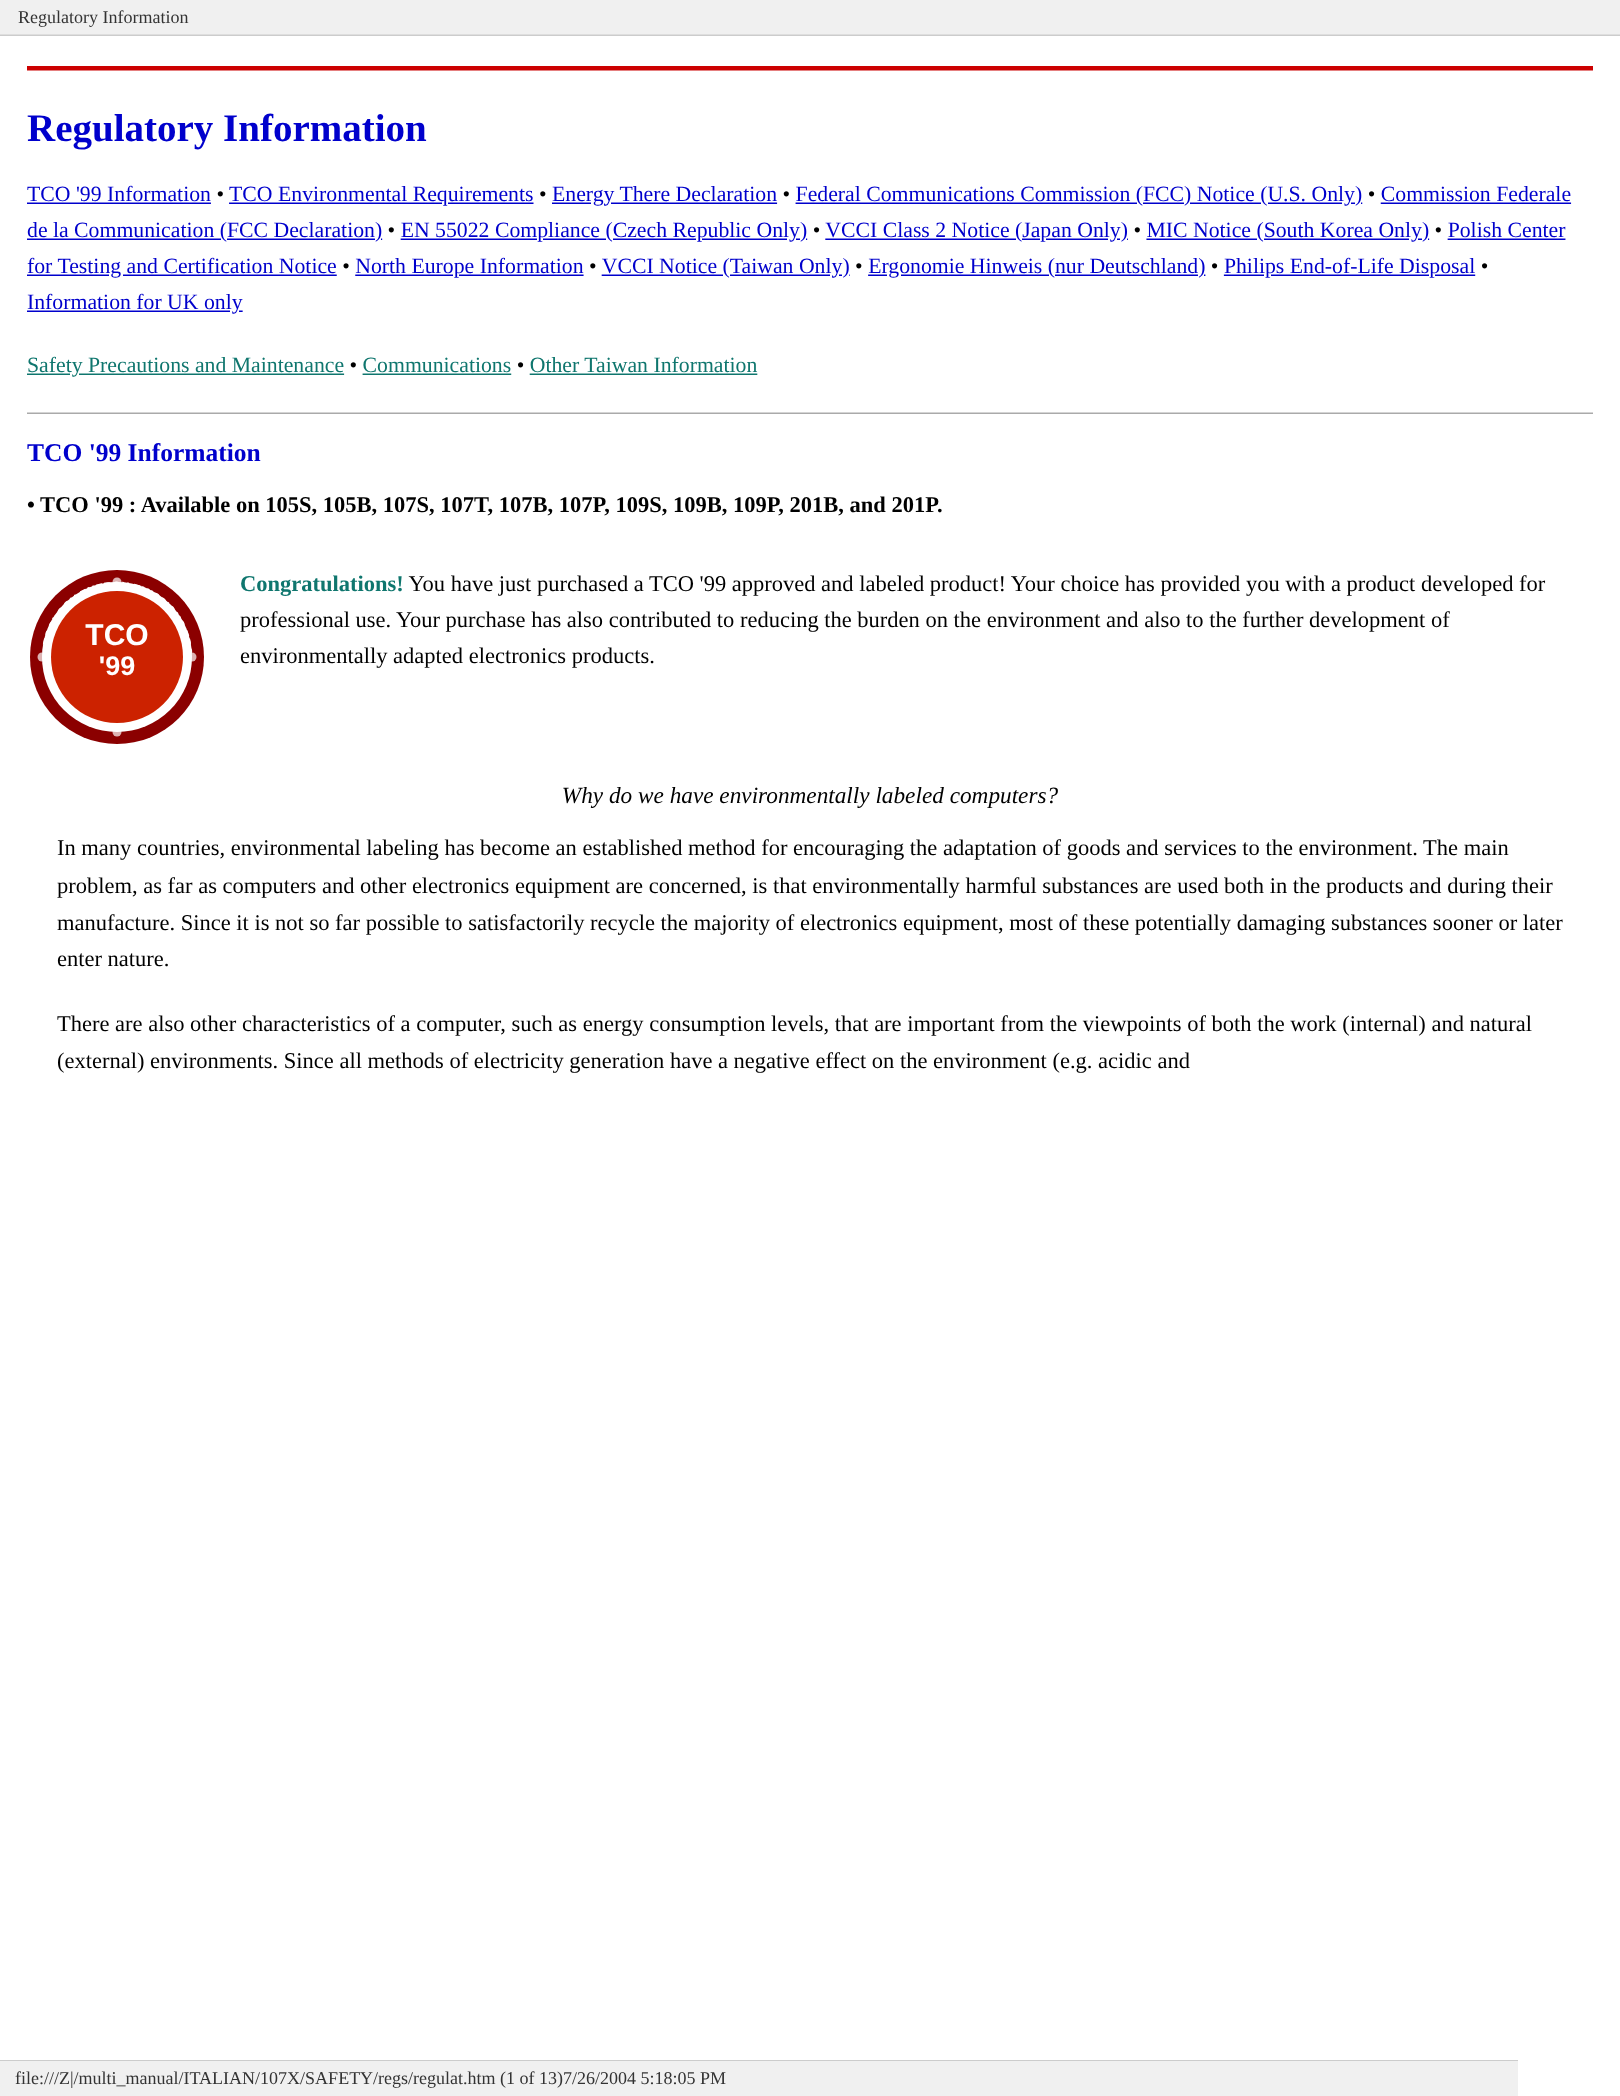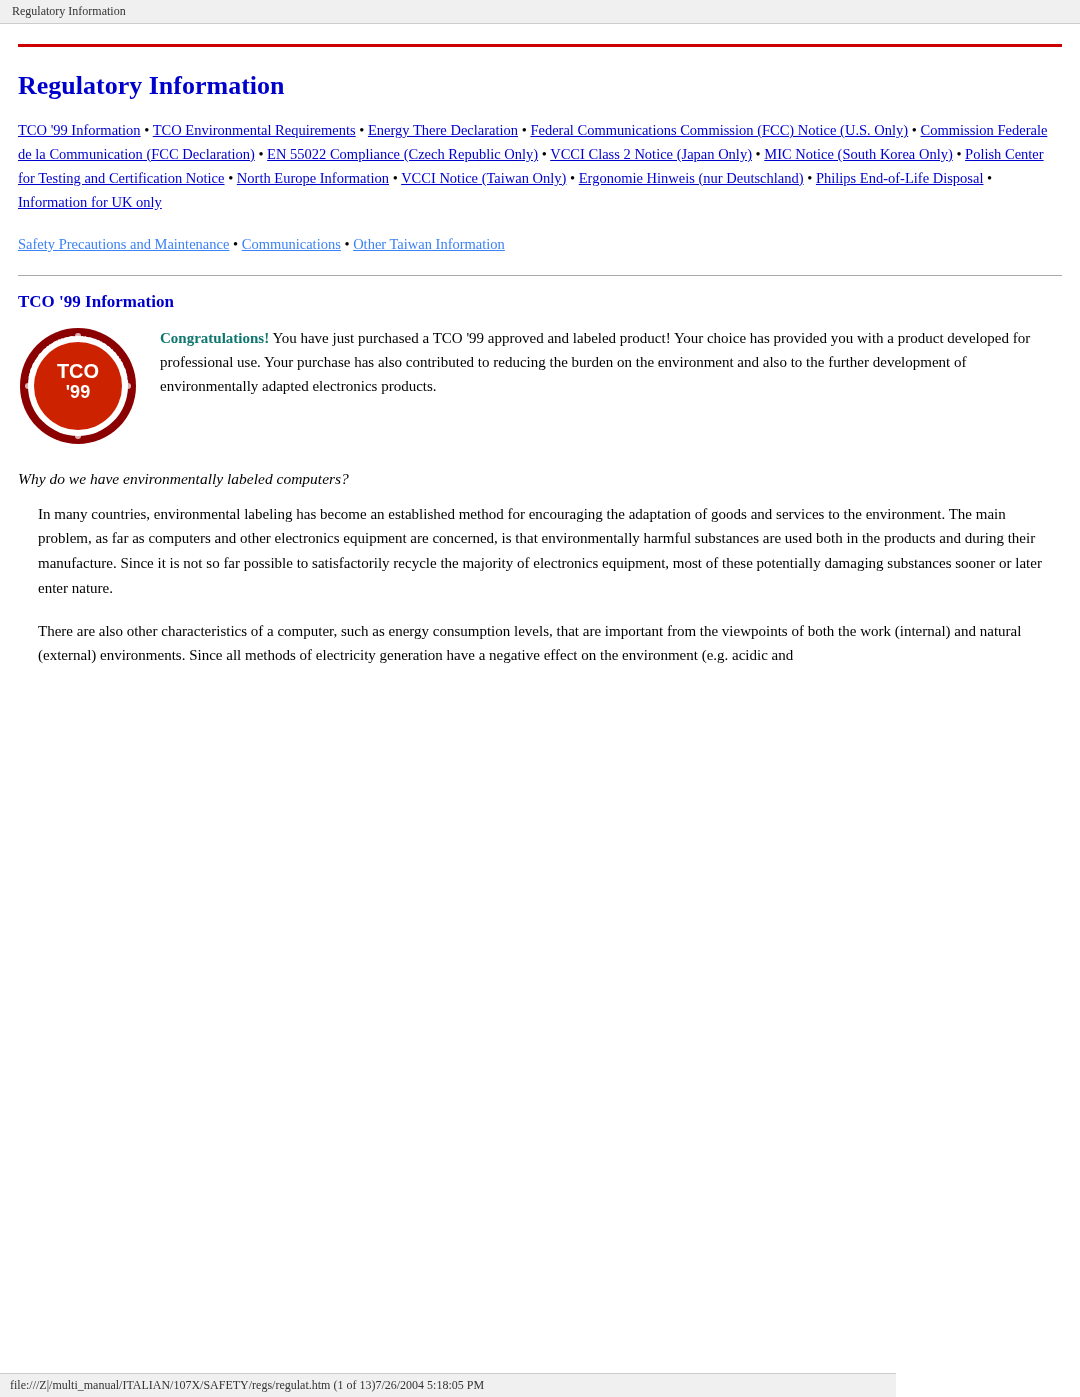--- a/index.html
+++ b/index.html
@@ -57,21 +57,21 @@
       color: #000;
     }
 
     .bottom-nav-links {
       font-size: 14.5px;
       line-height: 1.65;
       margin-bottom: 18px;
     }
 
     .bottom-nav-links a {
-      color: #3b82f6;
+      color: #0f766e;
       text-decoration: underline;
     }
 
     .bottom-nav-links span.bullet {
       color: #000;
     }
 
     .bottom-gray-line {
       border-top: 1px solid #aaaaaa;
       margin: 12px 0 16px 0;
@@ -113,38 +113,39 @@
     .congrats {
       color: #0f766e;
       font-weight: bold;
     }
 
     .italic-heading {
       font-style: italic;
       font-size: 15.5px;
       margin-bottom: 14px;
       margin-top: 8px;
+      text-align: center;
     }
 
     .body-paragraph {
       font-size: 15px;
       line-height: 1.65;
       margin-bottom: 18px;
       margin-left: 20px;
     }
 
     .status-bar {
       border-top: 1px solid #cccccc;
       padding: 4px 10px;
       font-size: 12px;
       color: #333;
       position: fixed;
       bottom: 0;
       left: 0;
-      width: 896px;
+      width: 1012px;
       background: #f0f0f0;
     }
 
     
     .tco-logo-svg {
       width: 120px;
       height: 120px;
     }
   </style>
 </head>
@@ -195,20 +196,21 @@
     <span class="bullet"> • </span>
     <a href="#">Communications</a>
     <span class="bullet"> • </span>
     <a href="#">Other Taiwan Information</a>
   </div>
 
   <div class="bottom-gray-line"></div>
 
   <div class="section-title">TCO '99 Information</div>
 
+  <div class="tco-models">• TCO '99 : Available on 105S, 105B, 107S, 107T, 107B, 107P, 109S, 109B, 109P, 201B, and 201P.</div>
 
   <div class="tco-block">
 
     <div class="tco-logo">
       <svg class="tco-logo-svg" viewBox="0 0 120 120" xmlns="http://www.w3.org/2000/svg">
 
         <circle cx="60" cy="60" r="58" fill="#8b0000"></circle>
 
         <circle cx="60" cy="60" r="50" fill="#ffffff"></circle>
 

